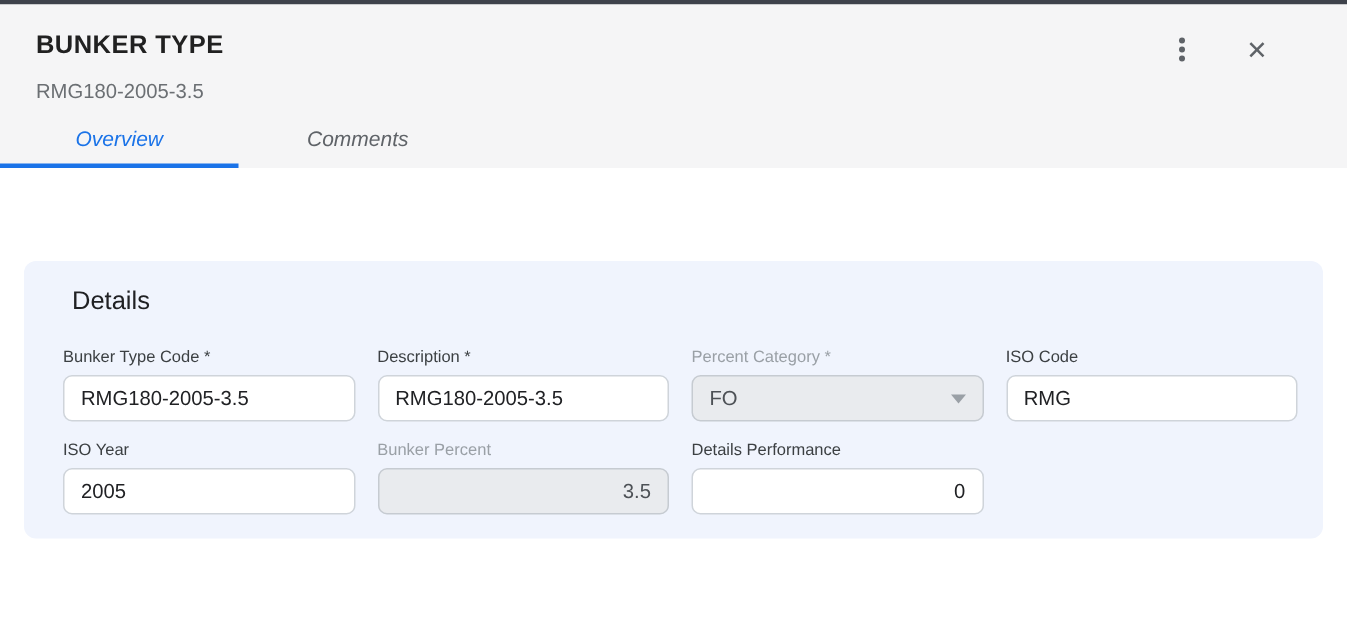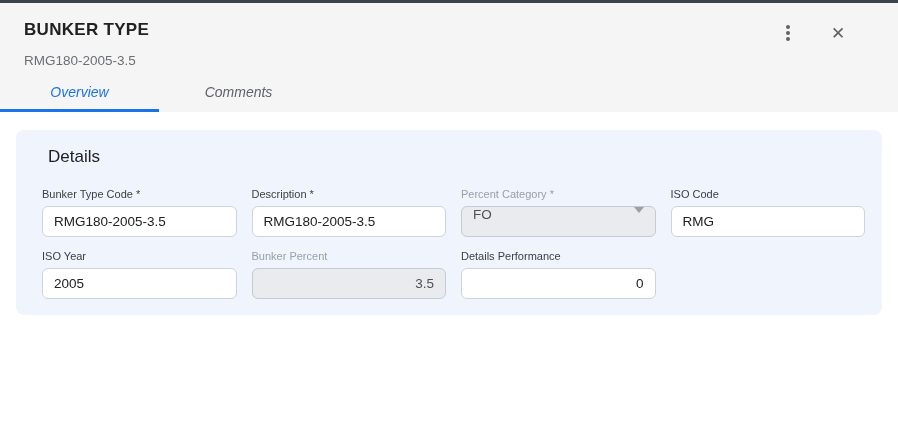--- a/index.html
+++ b/index.html
@@ -80,20 +80,21 @@
   .tab.active {
     color: #1a73e8;
     border-bottom-color: #1a73e8;
   }
   
   .content { padding: 18px 16px 0 16px; }
   .details-panel {
     background: #f0f4fd;
     border-radius: 8px;
     padding: 17px 17px 16px 10px;
+    margin-top: 44px;
   }
   .details-heading {
     font-size: 17px;
     font-weight: 500;
     color: #202124;
     margin: 0 0 21px 22px;
     line-height: 20px;
   }
   .form-grid {
     display: grid;
@@ -124,21 +125,21 @@
     outline: none;
   }
   .input.right { text-align: right; }
   .input.disabled {
     background: #e9ebee;
     border-color: #c6cbd1;
     color: #4d5156;
   }
   .select-box {
     display: flex;
-    align-items: flex-start;
+    align-items: center;
     justify-content: space-between;
   }
   .chevron-down {
     width: 0; height: 0;
     border-left: 5px solid transparent;
     border-right: 5px solid transparent;
     border-top: 6px solid #9aa0a6;
     margin-left: 8px;
     flex: 0 0 auto;
   }

